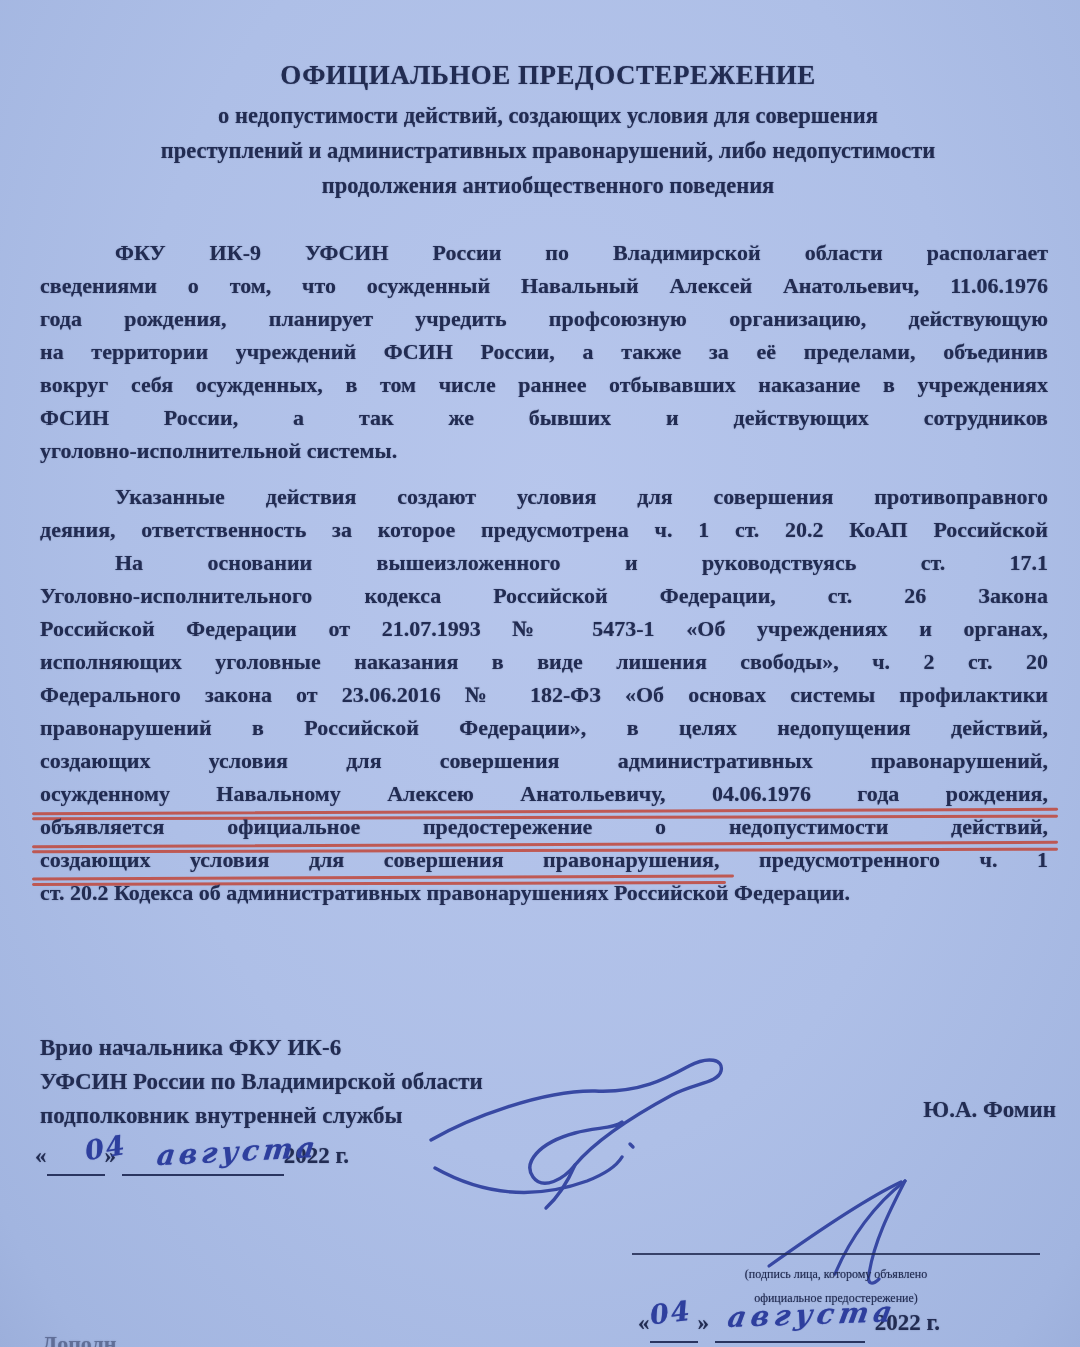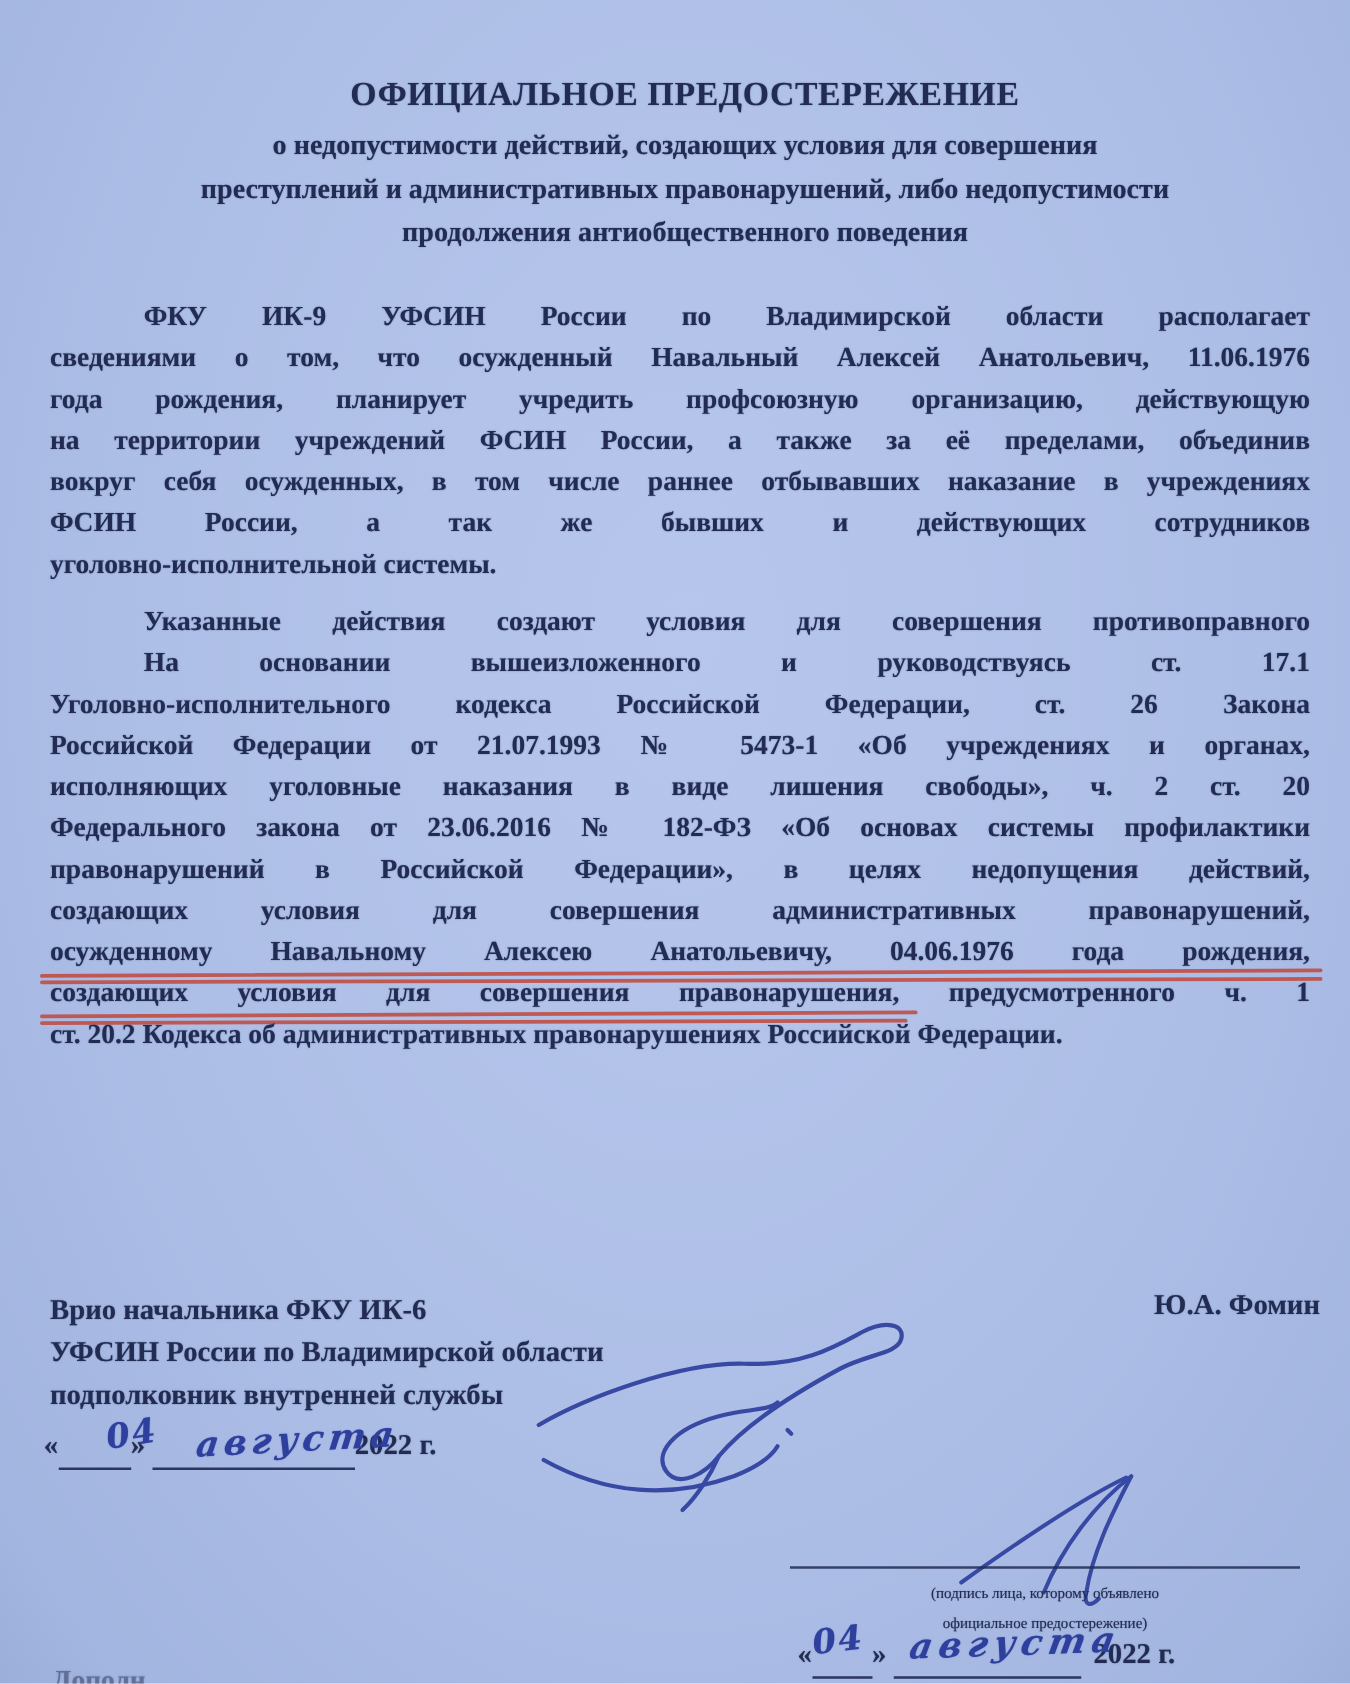--- a/index.html
+++ b/index.html
@@ -42,21 +42,21 @@
   }
   .rl-a{ left:-8px; right:-10px; bottom:-3px; transform:rotate(-.25deg); }
   .rl-b{ left:-8px; right:-10px; bottom:-9px; transform:rotate(-.15deg); }
   .rl-a.partial{ right:auto; width:702px; }
   .rl-b.partial{ right:auto; width:694px; }
 
   
   .officer-block{ position:absolute; left:40px; top:1031px; }
   .officer-line{ font-size:23px; line-height:34px; font-weight:700; text-shadow:0 0 1.2px rgba(30,40,80,.5); }
   .officer-name{
-    position:absolute; right:40px; top:1032px;
+    position:absolute; right:40px; top:1098px;
     font-size:23px; line-height:24px; font-weight:700;
     text-shadow:0 0 1.2px rgba(30,40,80,.5);
   }
 
   
   .date-row{
     position:absolute; height:40px; line-height:40px;
     font-size:23px; font-weight:700; white-space:nowrap;
     text-shadow:0 0 1.2px rgba(30,40,80,.5);
   }
@@ -114,36 +114,42 @@
       <div class="line">сведениями о том, что осужденный Навальный Алексей Анатольевич, 11.06.1976</div>
       <div class="line">года рождения, планирует учредить профсоюзную организацию, действующую</div>
       <div class="line">на территории учреждений ФСИН России, а также за её пределами, объединив</div>
       <div class="line">вокруг себя осужденных, в том числе раннее отбывавших наказание в учреждениях</div>
       <div class="line">ФСИН России, а так же бывших и действующих сотрудников</div>
       <div class="line last">уголовно-исполнительной системы.</div>
     </div>
 
     <div class="para p2">
       <div class="line first">Указанные действия создают условия для совершения противоправного</div>
+      <div class="line">деяния, ответственность за которое предусмотрена ч. 1 ст. 20.2 КоАП Российской</div>
     </div>
 
     <div class="para p3">
       <div class="line first">На основании вышеизложенного и руководствуясь ст. 17.1</div>
       <div class="line">Уголовно-исполнительного кодекса Российской Федерации, ст. 26 Закона</div>
       <div class="line">Российской Федерации от 21.07.1993 № 5473-1 «Об учреждениях и органах,</div>
       <div class="line">исполняющих уголовные наказания в виде лишения свободы», ч. 2 ст. 20</div>
       <div class="line">Федерального закона от 23.06.2016 № 182-ФЗ «Об основах системы профилактики</div>
       <div class="line">правонарушений в Российской Федерации», в целях недопущения действий,</div>
       <div class="line">создающих условия для совершения административных правонарушений,</div>
       <div class="line">
         <span>осужденному Навальному Алексею Анатольевичу, 04.06.1976 года рождения,</span>
         <span class="redline rl-a"></span>
         <span class="redline rl-b"></span>
       </div>
       <div class="line">
+        <span>объявляется официальное предостережение о недопустимости действий,</span>
+        <span class="redline rl-a"></span>
+        <span class="redline rl-b"></span>
+      </div>
+      <div class="line">
         <span>создающих условия для совершения правонарушения, предусмотренного ч. 1</span>
         <span class="redline rl-a partial"></span>
         <span class="redline rl-b partial"></span>
       </div>
       <div class="line last">ст. 20.2 Кодекса об административных правонарушениях Российской Федерации.</div>
     </div>
 
   </main>
 
   <div class="officer-block">

